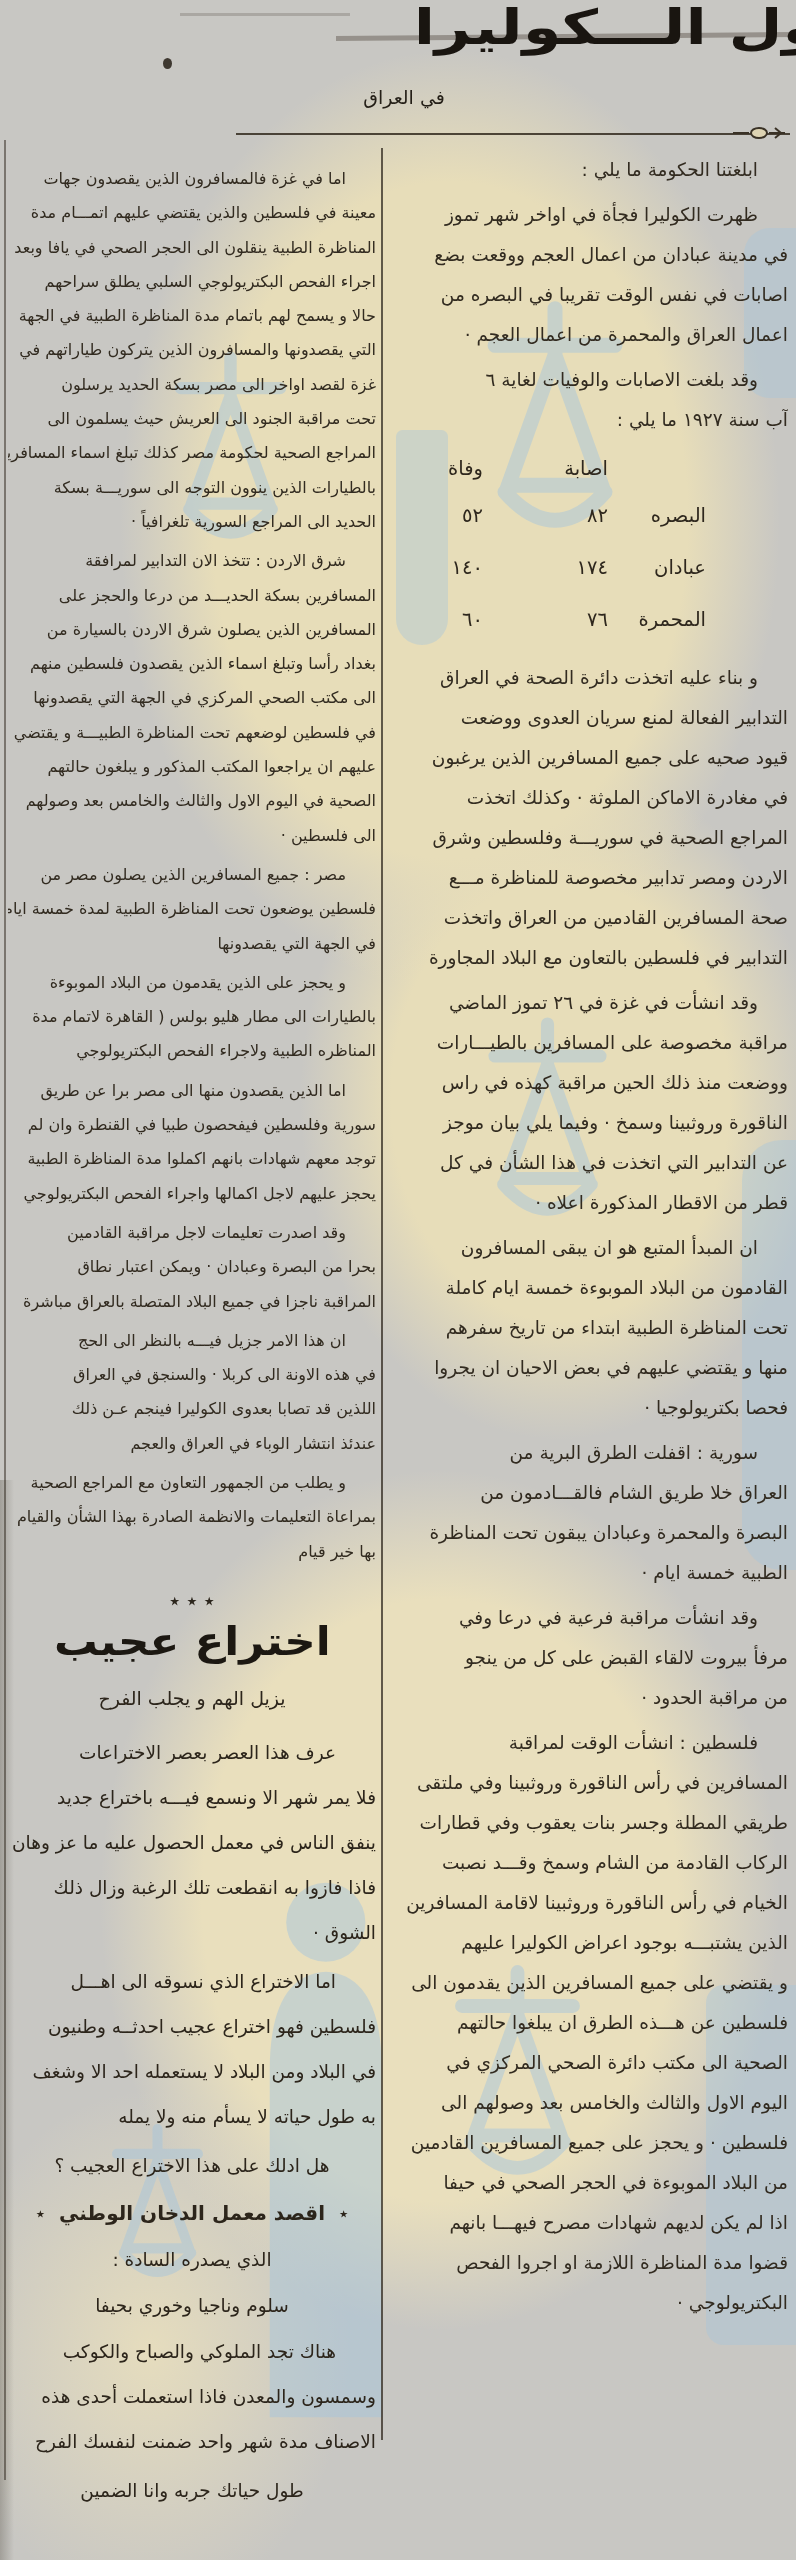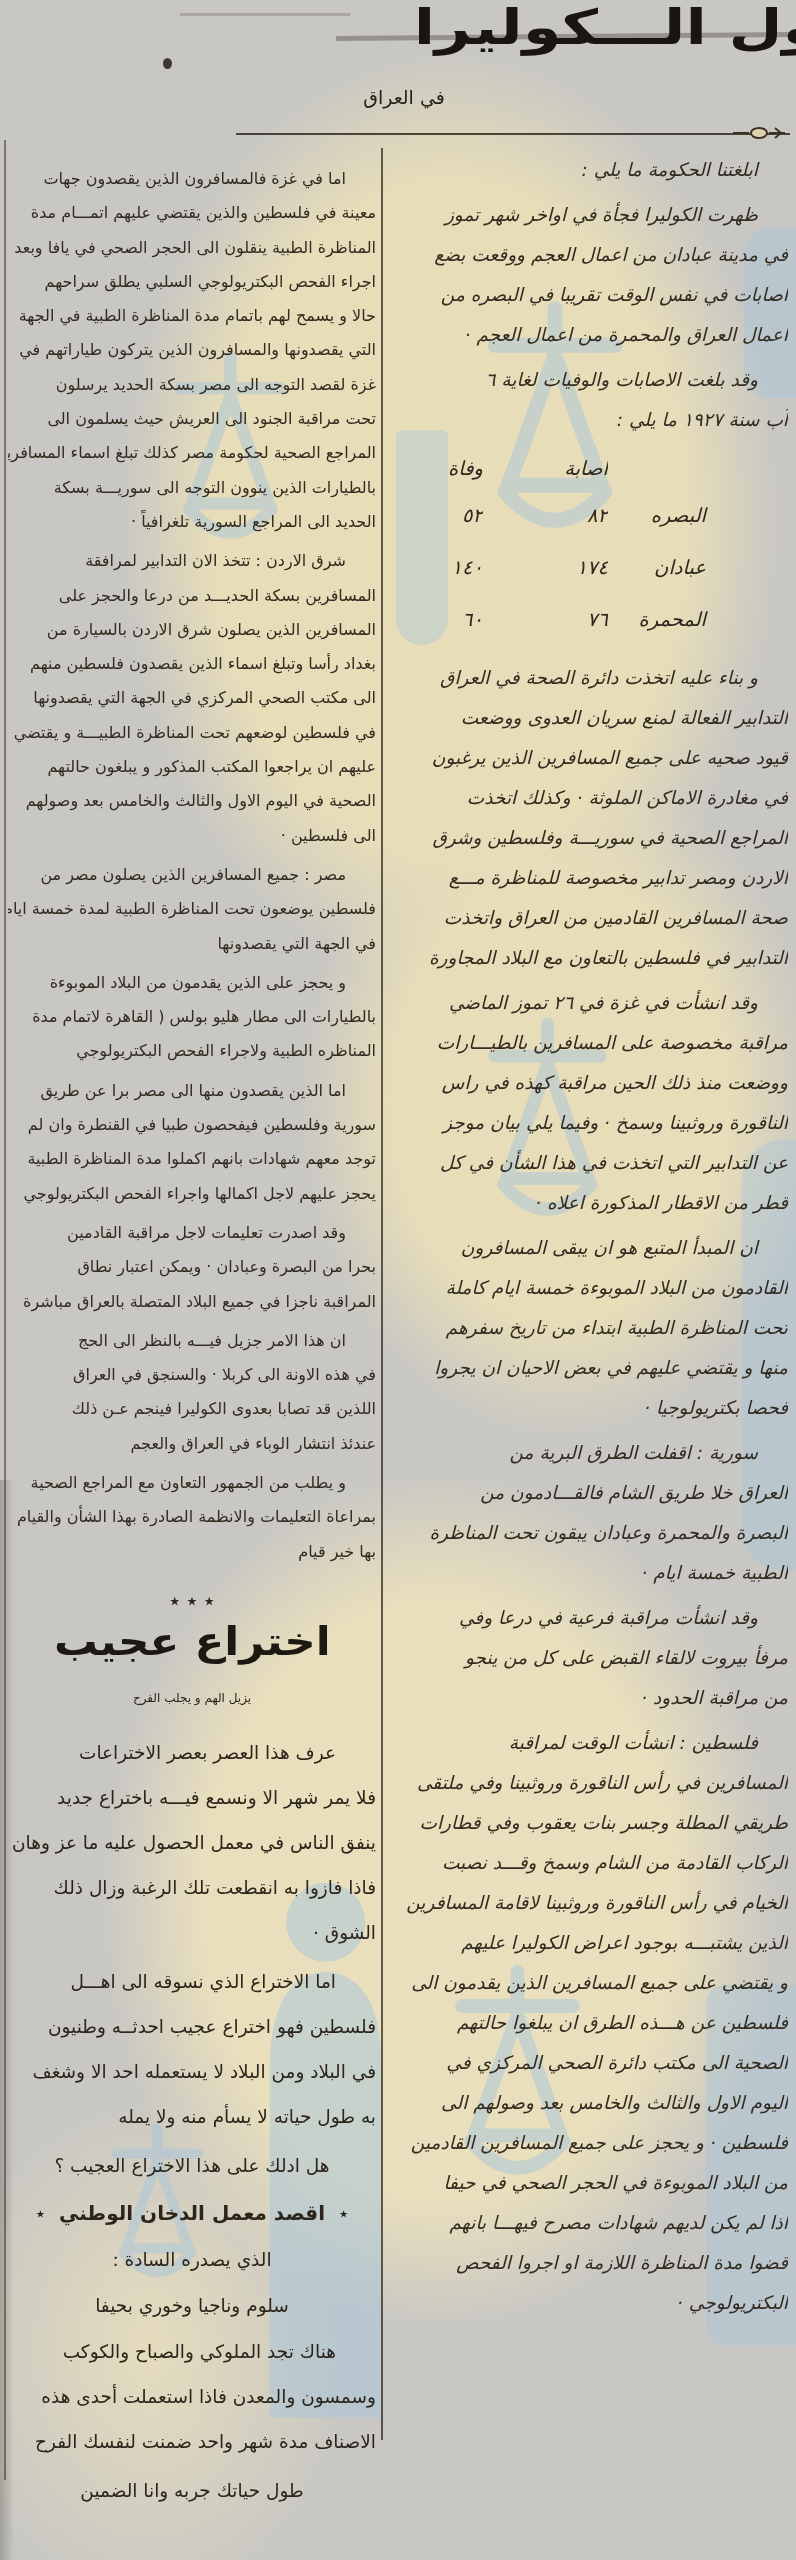--- a/index.html
+++ b/index.html
@@ -30,38 +30,38 @@
     font-size:19px;color:#241f17;}
   .subtitle-rule{position:absolute;top:133px;left:236px;width:554px;border-top:2px solid rgba(50,42,30,.85);}
   .rule-ornament{position:absolute;top:124px;left:731px;width:56px;height:18px;}
   .rule-ornament ellipse{stroke:#3a3226;stroke-width:2;fill:#ddd3b2;}
   .rule-ornament path{stroke:#3a3226;stroke-width:2;fill:none;}
   
   .col-divider{position:absolute;left:381px;top:148px;width:2px;height:2292px;background:rgba(43,36,26,.72);}
   .page-left-rule{position:absolute;left:4px;top:140px;width:2px;height:2340px;background:rgba(43,36,26,.5);}
   
   .col{position:absolute;overflow:hidden;color:#322b20;}
-  .col-right{left:394px;top:150px;width:394px;font-size:18.5px;line-height:40px;font-style:italic;}
+  .col-right{left:394px;top:150px;width:394px;font-size:18.5px;line-height:40px;}
   .col-left{left:8px;top:162px;width:368px;font-size:16px;line-height:34.3px;}
   .para{margin:0 0 5px;}
   .line{white-space:nowrap;overflow:hidden;text-align:right;}
   .para .line:first-child{padding-right:30px;}
   
   .stat-table{margin:8px 30px 12px 10px;font-size:19.5px;color:#2e271d;}
   .tr{display:grid;grid-template-columns:150px 125px 85px;line-height:52px;}
   .thead{line-height:42px;}
   .td{overflow:hidden;white-space:nowrap;}
   .td.place{padding-right:52px;}
   .td.num{}
   
   .ad{margin-top:14px;color:#2c251b;}
   .ad-sep{text-align:center;font-size:20px;letter-spacing:8px;margin:0 0 8px;color:#2c261d;}
   .ad-title{margin:2px 0 22px;text-align:center;font-size:37px;font-weight:bold;color:#1c1812;}
   .ad-title .stretch{display:inline-block;transform:scale(1.18,1.05);transform-origin:center;}
-  .ad-subtitle{text-align:center;font-size:12px;margin:0 0 14px;}
+  .ad-subtitle{text-align:center;font-size:19px;margin:0 0 14px;}
   .ad .para{font-size:18.5px;line-height:45px;margin:0 0 4px;}
   .ad .para .line:first-child{padding-right:40px;}
   .ad-center{text-align:center;font-size:18.5px;line-height:46px;white-space:nowrap;overflow:hidden;}
   .factory{display:flex;justify-content:center;align-items:center;gap:14px;
     font-size:20px;font-weight:bold;line-height:48px;}
   .star{font-size:17px;font-weight:normal;}
 </style>
 </head>
 <body>
 
@@ -214,21 +214,21 @@
 
   <section class="col col-left">
     <div class="para">
 
     <div class="line">اما في غزة فالمسافرون الذين يقصدون جهات</div>
         <div class="line">معينة في فلسطين والذين يقتضي عليهم اتمـــام مدة</div>
         <div class="line">المناظرة الطبية ينقلون الى الحجر الصحي في يافا وبعد</div>
         <div class="line">اجراء الفحص البكتريولوجي السلبي يطلق سراحهم</div>
         <div class="line">حالا و يسمح لهم باتمام مدة المناظرة الطبية في الجهة</div>
         <div class="line">التي يقصدونها والمسافرون الذين يتركون طياراتهم في</div>
-        <div class="line">غزة لقصد التوجه الى مصر بسكة الحديد يرسلون</div>
+        <div class="line">غزة لقصد اواخر الى مصر بسكة الحديد يرسلون</div>
         <div class="line">تحت مراقبة الجنود الى العريش حيث يسلمون الى</div>
         <div class="line">المراجع الصحية لحكومة مصر كذلك تبلغ اسماء المسافرين</div>
         <div class="line">بالطيارات الذين ينوون التوجه الى سوريـــة بسكة</div>
         <div class="line">الحديد الى المراجع السورية تلغرافياً ·</div>
       </div>
     <div class="para">
 
     <div class="line">شرق الاردن :   تتخذ الان التدابير لمرافقة</div>
         <div class="line">المسافرين بسكة الحديـــد من درعا والحجز على</div>
         <div class="line">المسافرين الذين يصلون شرق الاردن بالسيارة من</div>

